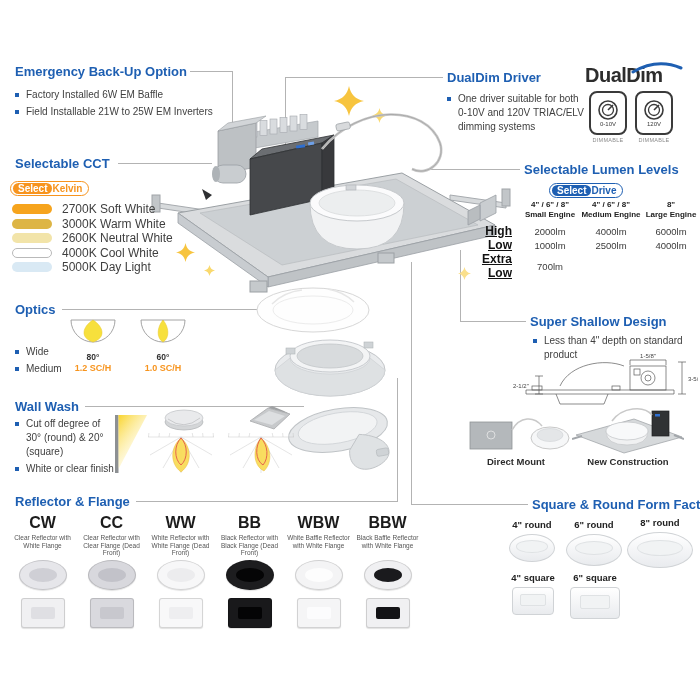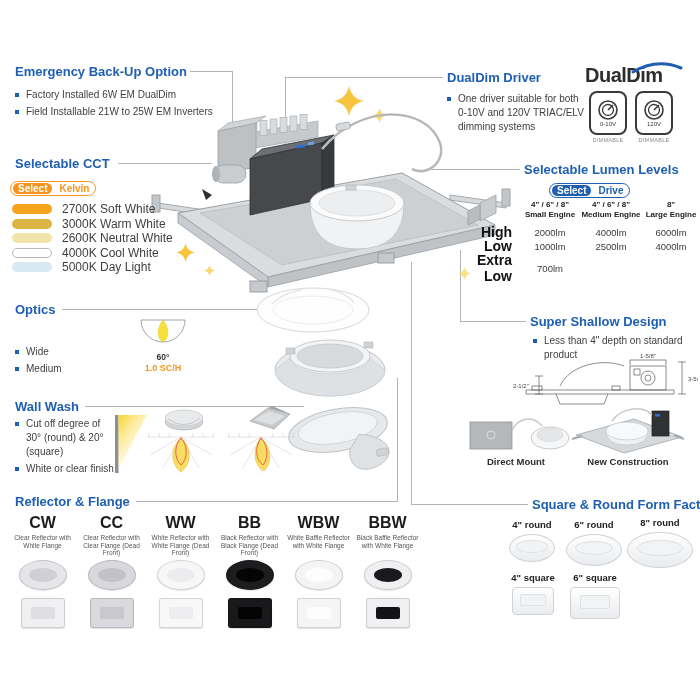--- a/index.html
+++ b/index.html
@@ -6,38 +6,38 @@
   #canvas{position:relative;width:700px;height:700px;background:#fff;overflow:hidden;
           font-family:"Liberation Sans",sans-serif;color:#3c3c3c;}
   .h1{position:absolute;font-size:13px;font-weight:bold;color:#1e5fb2;white-space:nowrap;}
   .cline{position:absolute;background:#b3b3b3;}
   .bullets{position:absolute;}
   .bl{position:relative;font-size:10px;color:#3f3f3f;line-height:14px;padding-left:11px;margin-bottom:3px;}
   .bl::before{content:'';position:absolute;left:0;top:5px;width:4px;height:4px;background:#1e5fb2;}
   
   .badge{position:absolute;display:inline-flex;align-items:center;border:1.5px solid;border-radius:10px;
          padding:1px 6px 1px 2px;font-size:10px;font-weight:bold;line-height:11px;background:#fff;}
-  .badge .pill{color:#fff;border-radius:8px;padding:0 5px;margin-right:7px;}
+  .badge .pill{color:#fff;border-radius:8px;padding:0 5px;margin-right:0;}
   .badge.orange{border-color:#f7941e;color:#f7941e;}
   .badge.orange .pill{background:#f7941e;}
   .badge.blue{border-color:#1e5fb2;color:#1e5fb2;}
   .badge.blue .pill{background:#1e5fb2;}
   
   .cct-list{position:absolute;left:12px;top:202px;}
   .cct-row{display:flex;align-items:center;height:14.5px;}
   .swatch{width:38px;height:8px;border-radius:5px;border:1px solid transparent;margin-right:10px;flex:0 0 auto;}
   .cct-label{font-size:12px;color:#3f3f3f;white-space:nowrap;}
   
   .lum-table{position:absolute;left:460px;top:200px;}
   .lum-row{display:grid;grid-template-columns:60px 60px 62px 58px;align-items:center;height:14px;}
   .lum-hrow{display:grid;grid-template-columns:60px 60px 62px 58px;align-items:end;margin-bottom:5px;}
   .lum-h{display:flex;flex-direction:column;align-items:center;text-align:center;font-weight:bold;
          font-size:8px;color:#222;line-height:9.5px;font-style:normal;}
   .lum-h em{font-style:normal;}
-  .lum-label{font-size:14px;font-weight:bold;color:#111;text-align:right;padding-right:8px;}
+  .lum-label{font-size:12px;font-weight:bold;color:#111;text-align:right;padding-right:8px;text-decoration:underline;}
   .lum-val{font-size:9.5px;color:#3a3a3a;text-align:center;}
   
   .beam-fig{position:absolute;width:48px;text-align:center;}
   .beam-angle{font-size:8.5px;font-weight:bold;color:#333;margin-top:1px;}
   .beam-sc{font-size:9px;font-weight:bold;color:#f7941e;margin-top:1px;white-space:nowrap;}
   
   .dd-logo{position:absolute;left:585px;top:64px;width:104px;}
   .dd-word{font-size:20px;font-weight:bold;color:#2d2d2d;letter-spacing:-0.5px;}
   .dd-swoosh{position:absolute;left:46px;top:-4px;}
   .dd-dials{display:flex;gap:8px;margin-top:4px;margin-left:4px;}
@@ -180,21 +180,21 @@
     <g transform="translate(88,148) rotate(-10)">
       <ellipse cx="0" cy="0" rx="50" ry="21" fill="#e6e8ea" stroke="#bfc3c6" stroke-width="1"></ellipse>
       <ellipse cx="0" cy="-2" rx="40" ry="15" fill="#f2f3f4" stroke="#cfd3d6" stroke-width="0.8"></ellipse>
       <path d="M20,8 C48,14 56,34 34,42 C16,48 4,38 8,22 Z" fill="#dfe2e4" stroke="#bfc3c6" stroke-width="0.9"></path>
       <rect x="34" y="26" width="12" height="7" rx="2" fill="#cfd3d6" stroke="#b3b7ba" stroke-width="0.6"></rect>
     </g>
   </svg>
 
   <div class="h1" style="left:15px;top:64px;">Emergency Back-Up Option</div>
   <div class="bullets" style="left:15px;top:88px;width:200px;">
-    <div class="bl">Factory Installed 6W EM DualDim</div>
+    <div class="bl">Factory Installed 6W EM Baffle</div>
     <div class="bl">Field Installable 21W to 25W EM Inverters</div>
   </div>
 
   <div class="h1" style="left:447px;top:70px;">DualDim Driver</div>
   <div class="bullets" style="left:447px;top:92px;width:142px;">
     <div class="bl">One driver suitable for both 0-10V and 120V TRIAC/ELV dimming systems</div>
   </div>
   <div class="dd-logo">
     <div class="dd-word">DualDim</div>
     <svg class="dd-swoosh" width="52" height="14" viewBox="0 0 52 14">
@@ -292,20 +292,29 @@
       <span class="lum-val">700lm</span>
       <span class="lum-val"></span>
       <span class="lum-val"></span>
     </div>
   </div>
 
   <div class="h1" style="left:15px;top:302px;">Optics</div>
   <div class="bullets" style="left:15px;top:320px;width:70px;margin-top:25px;">
     <div class="bl">Wide</div>
     <div class="bl">Medium</div>
+  </div>
+  <div class="beam-fig" style="left:69px;top:313px;">
+    <svg width="48" height="34" viewBox="0 0 48 34">
+      <path d="M2,7 A22,22 0 0 0 46,7 L2,7 Z" fill="#fff" stroke="#9a9a9a" stroke-width="0.9"></path>
+      <line x1="24" y1="7" x2="24" y2="29" stroke="#8a8a8a" stroke-width="0.7"></line>
+      <path d="M24,7 C13,14 11,25 24,29 C37,25 35,14 24,7 Z" fill="#f7e03c" stroke="#e8c92f" stroke-width="0.5"></path>
+    </svg>
+    <div class="beam-angle">80°</div>
+    <div class="beam-sc">1.2 SC/H</div>
   </div>
   <div class="beam-fig" style="left:139px;top:313px;">
     <svg width="48" height="34" viewBox="0 0 48 34">
       <path d="M2,7 A22,22 0 0 0 46,7 L2,7 Z" fill="#fff" stroke="#9a9a9a" stroke-width="0.9"></path>
       <line x1="24" y1="7" x2="24" y2="29" stroke="#8a8a8a" stroke-width="0.7"></line>
       <path d="M24,7 C18,14 17,25 24,29 C31,25 30,14 24,7 Z" fill="#f7e03c" stroke="#e8c92f" stroke-width="0.5"></path>
     </svg>
     <div class="beam-angle">60°</div>
     <div class="beam-sc">1.0 SC/H</div>
   </div>

